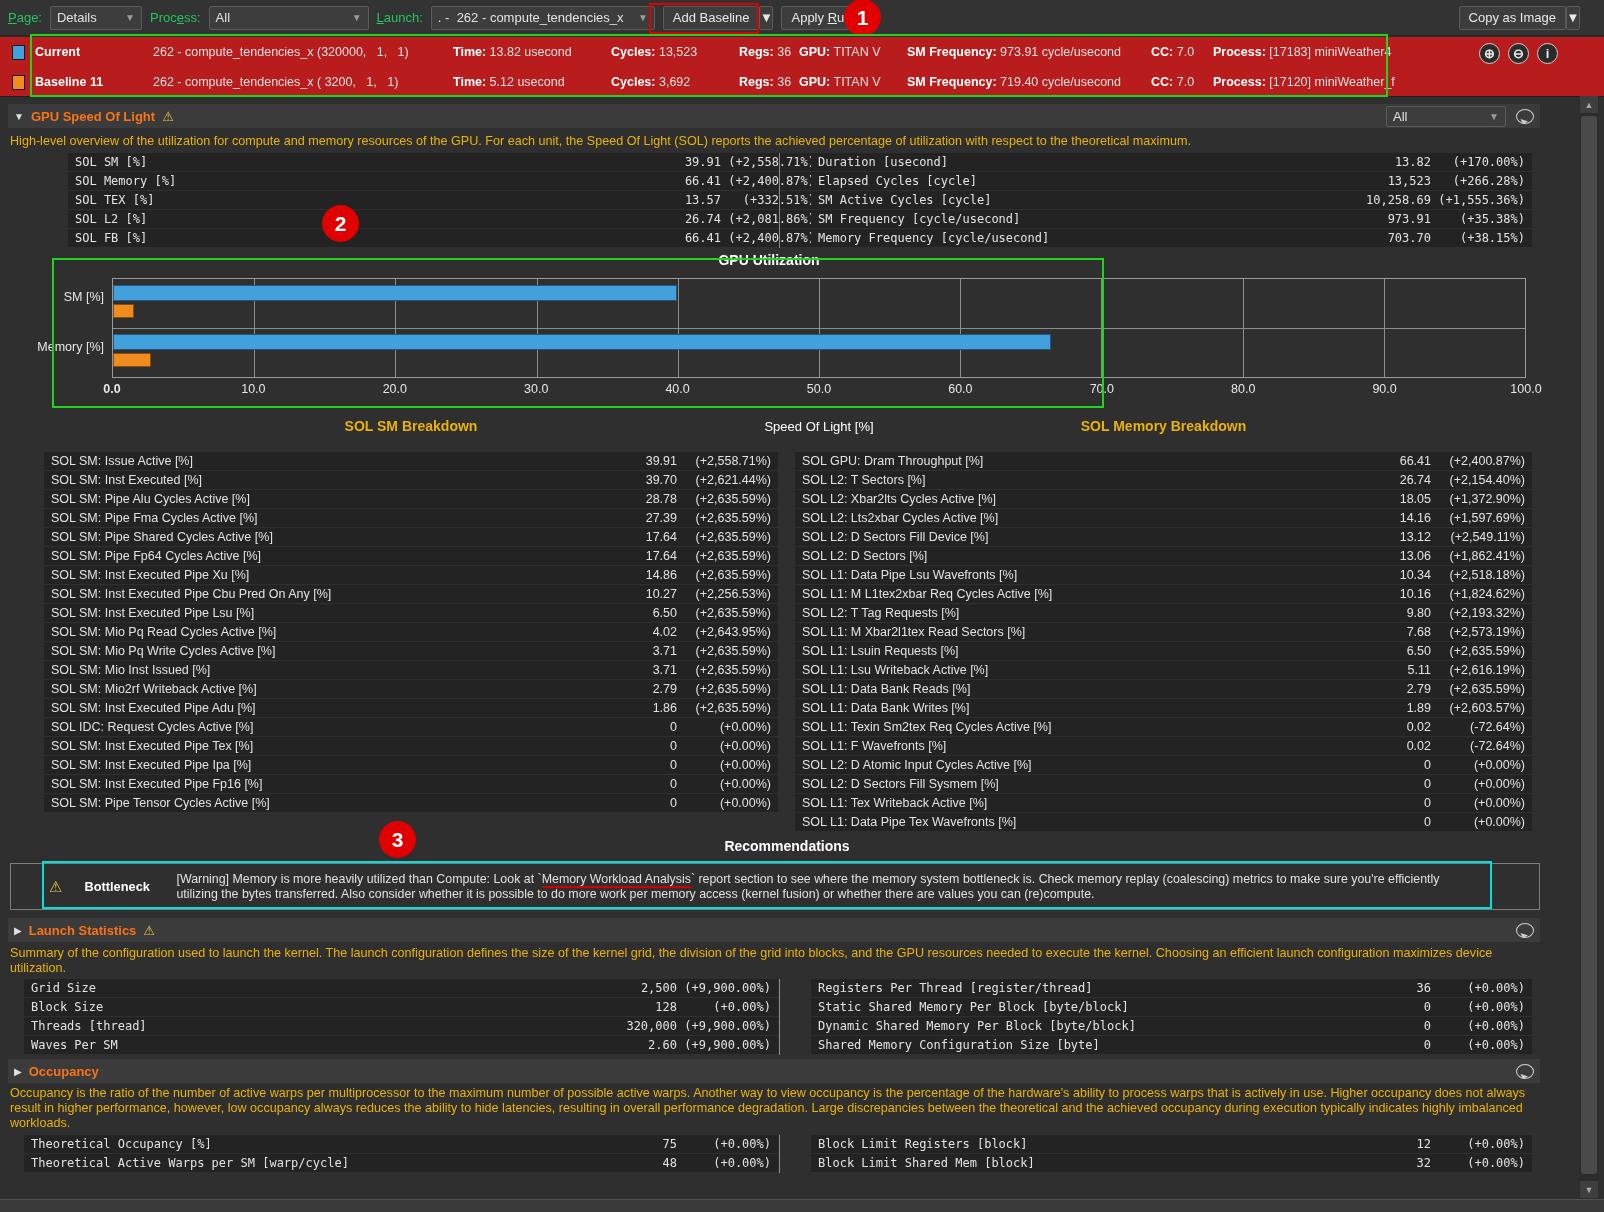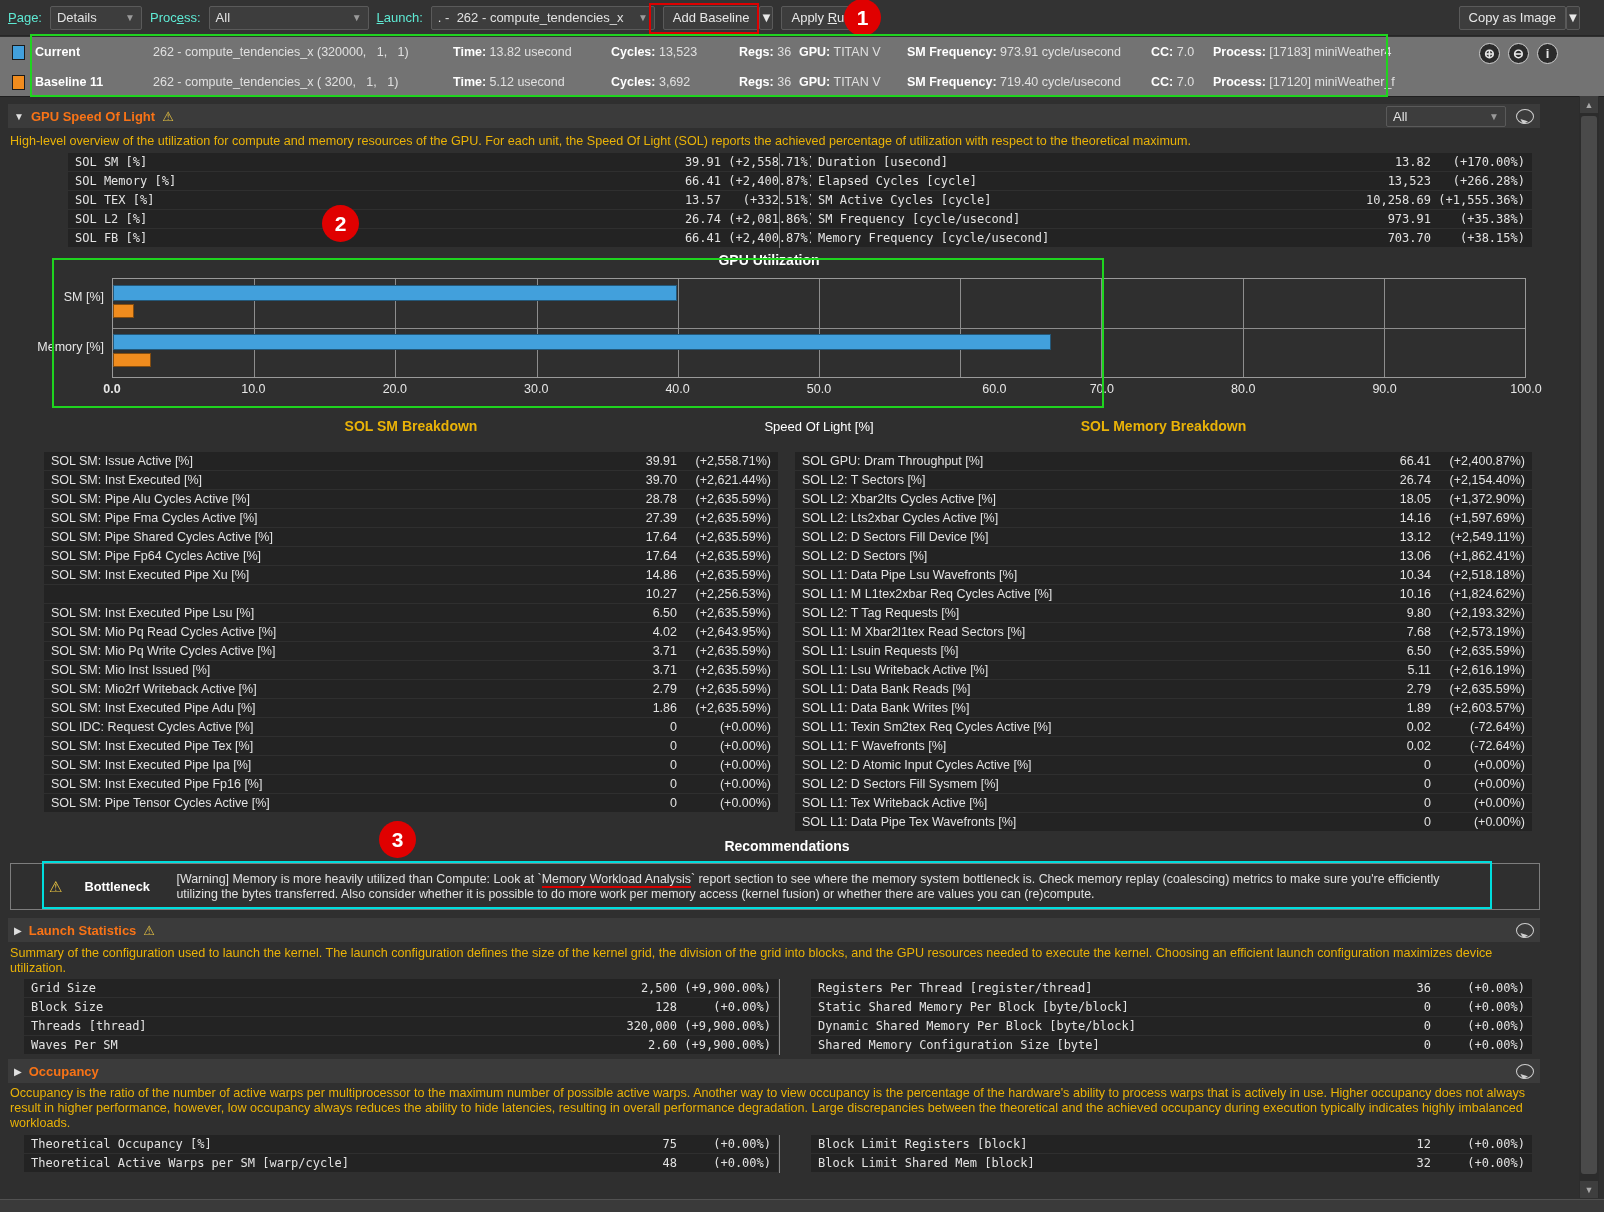--- a/index.html
+++ b/index.html
@@ -1,34 +1,34 @@
 <!DOCTYPE html>
 <html><head>
 <meta charset="utf-8">
 <style>
   * { margin:0; padding:0; box-sizing:border-box; }
   html,body { width:1604px; height:1212px; overflow:hidden; }
   body { background:#2f2f2f; font-family:"Liberation Sans", sans-serif; color:#dcdcdc; position:relative; }
 
   
   .toolbar { position:absolute; left:0; top:0; width:1604px; height:36px; background:#333333; border-bottom:1px solid #262626; display:flex; align-items:center; padding:0 8px; gap:8px; font-size:13px; }
-  .tlabel { color:#5eead4; white-space:nowrap; }
+  .tlabel { color:#22c55e; white-space:nowrap; }
   .tlabel .mn { text-decoration:underline; }
   .dropdown { background:#3d3d3d; border:1px solid #5a5a5a; border-radius:2px; height:24px; display:flex; align-items:center; padding:0 6px; color:#e2e2e2; font-size:13px; white-space:pre; }
   .dropdown .arrow { margin-left:auto; padding-left:10px; color:#9a9a9a; font-size:10px; }
   .dd-page { width:92px; }
   .dd-process { width:160px; }
   .dd-launch { width:224px; }
   .btn { background:#3d3d3d; border:1px solid #5a5a5a; border-radius:2px; height:24px; display:flex; align-items:center; padding:0 9px; color:#e8e8e8; font-size:13px; white-space:nowrap; }
   .btn .mn { text-decoration:underline; }
   .mini-arrow { width:14px; justify-content:center; padding:0; }
   .spacer { flex:1; }
 
   
-  .baseline-panel { position:absolute; left:0; top:37px; width:1604px; height:60px; background:#737373; border-bottom:1px solid #1f1f1f; font-size:12.5px; }
+  .baseline-panel { position:absolute; left:0; top:37px; width:1604px; height:60px; background:#b91c1c; border-bottom:1px solid #1f1f1f; font-size:12.5px; }
   .brow { display:flex; align-items:center; height:30px; padding-left:12px; }
   .swatch { width:13px; height:15px; margin-right:10px; border:1px solid #1a1a1a; }
   .bname { font-weight:bold; color:#ffffff; width:118px; }
   .bkernel { width:300px; white-space:pre; color:#e0e0e0; }
   .bgroup { white-space:pre; color:#e0e0e0; }
   .bgroup b { color:#ffffff; }
   .g-time{width:158px;} .g-cycles{width:128px;} .g-regs{width:60px;} .g-gpu{width:108px;} .g-freq{width:244px;} .g-cc{width:62px;}
   .round-btns { position:absolute; right:46px; top:6px; display:flex; gap:8px; }
   .rbtn { width:21px; height:21px; border-radius:50%; background:#2b2b2b; color:#e8e8e8; border:1.5px solid #cfcfcf; display:flex; align-items:center; justify-content:center; font-size:13px; line-height:1; font-weight:bold; }
 
@@ -245,21 +245,21 @@
         <div class="bar s1" style="width: 2.66%; background: rgb(240, 140, 30);"></div>
       </div>
     </div>
   <div class="ticks" id="ticks">
       <span class="tick-label" style="left: 0%; font-weight: bold;">0.0</span>
       <span class="tick-label" style="left: 10%;">10.0</span>
       <span class="tick-label" style="left: 20%;">20.0</span>
       <span class="tick-label" style="left: 30%;">30.0</span>
       <span class="tick-label" style="left: 40%;">40.0</span>
       <span class="tick-label" style="left: 50%;">50.0</span>
-      <span class="tick-label" style="left: 60%; margin-left: 34px;">60.0</span>
+      <span class="tick-label" style="left: 60%;">60.0</span>
       <span class="tick-label" style="left: 70%;">70.0</span>
       <span class="tick-label" style="left: 80%;">80.0</span>
       <span class="tick-label" style="left: 90%;">90.0</span>
       <span class="tick-label" style="left: 100%;">100.0</span>
     </div>
   <div id="catlabels">
       <div class="cat-label" style="top: 38px;">SM [%]</div>
       <div class="cat-label" style="top: 88px;">Memory [%]</div>
     </div>
   <div class="xlabel">Speed Of Light [%]</div>
@@ -297,20 +297,21 @@
       <span class="mlabel">SOL SM: Pipe Fp64 Cycles Active [%]</span>
       <span class="mval">17.64</span>
       <span class="mdelta">(+2,635.59%)</span>
     </div>
     <div class="mrow">
       <span class="mlabel">SOL SM: Inst Executed Pipe Xu [%]</span>
       <span class="mval">14.86</span>
       <span class="mdelta">(+2,635.59%)</span>
     </div>
     <div class="mrow">
+      <span class="mlabel">SOL SM: Inst Executed Pipe Cbu Pred On Any [%]</span>
       <span class="mval">10.27</span>
       <span class="mdelta">(+2,256.53%)</span>
     </div>
     <div class="mrow">
       <span class="mlabel">SOL SM: Inst Executed Pipe Lsu [%]</span>
       <span class="mval">6.50</span>
       <span class="mdelta">(+2,635.59%)</span>
     </div>
     <div class="mrow">
       <span class="mlabel">SOL SM: Mio Pq Read Cycles Active [%]</span>

